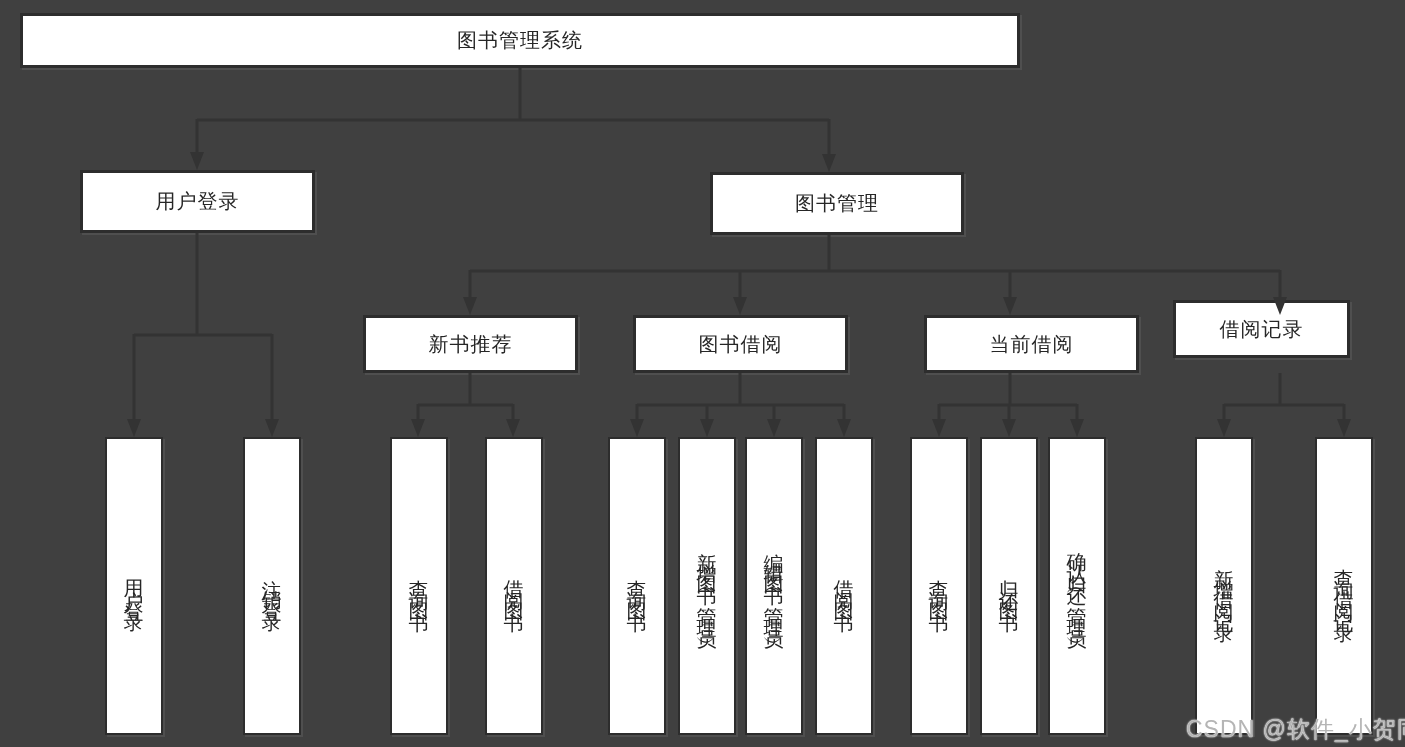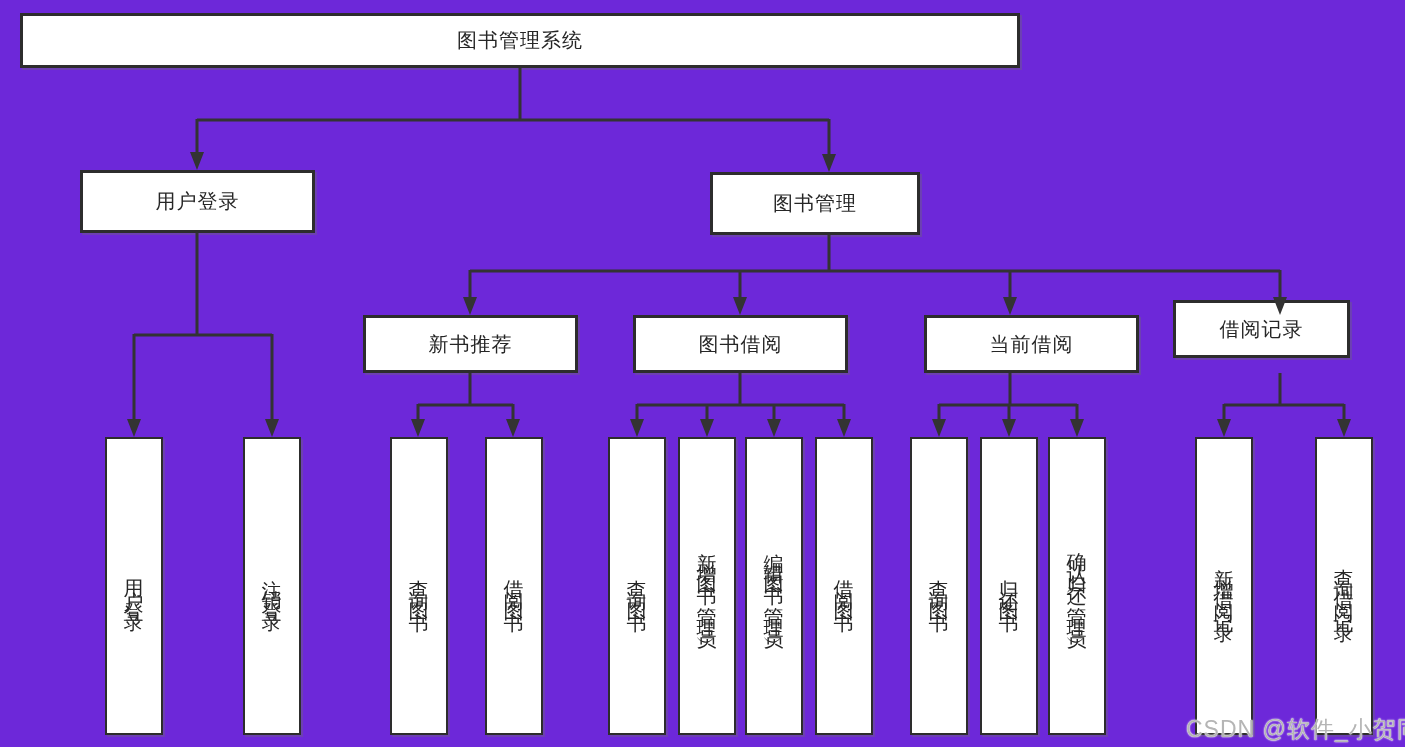--- a/index.html
+++ b/index.html
@@ -3,21 +3,21 @@
 <meta charset="utf-8">
 <style>
   * { box-sizing: border-box; }
   html, body { margin: 0; padding: 0; background: #ffffff; }
   body { font-family: "Liberation Sans", "DejaVu Sans", sans-serif; }
 
   .canvas {
     position: relative;
     width: 1405px;
     height: 747px;
-    background: #6d28d9;
+    background: #404040;
     overflow: hidden;
   }
 
   .node {
     position: absolute;
     background: #ffffff;
     border: 3px solid #2d2d2d;
     display: flex;
     align-items: center;
     justify-content: center;
@@ -68,21 +68,21 @@
 
 <div class="canvas">
 
   <div class="node" style="left:20px; top:13px; width:1000px; height:55px;">
     <span>图书管理系统</span>
   </div>
 
   <div class="node" style="left:80px; top:170px; width:235px; height:63px;">
     <span>用户登录</span>
   </div>
-  <div class="node" style="left:710px; top:172px; width:210px; height:63px;">
+  <div class="node" style="left:710px; top:172px; width:254px; height:63px;">
     <span>图书管理</span>
   </div>
 
   <div class="node" style="left:633px; top:315px; width:215px; height:58px;">
     <span>图书借阅</span>
   </div>
   <div class="node" style="left:363px; top:315px; width:215px; height:58px;">
     <span>新书推荐</span>
   </div>
   <div class="node" style="left:924px; top:315px; width:215px; height:58px;">

